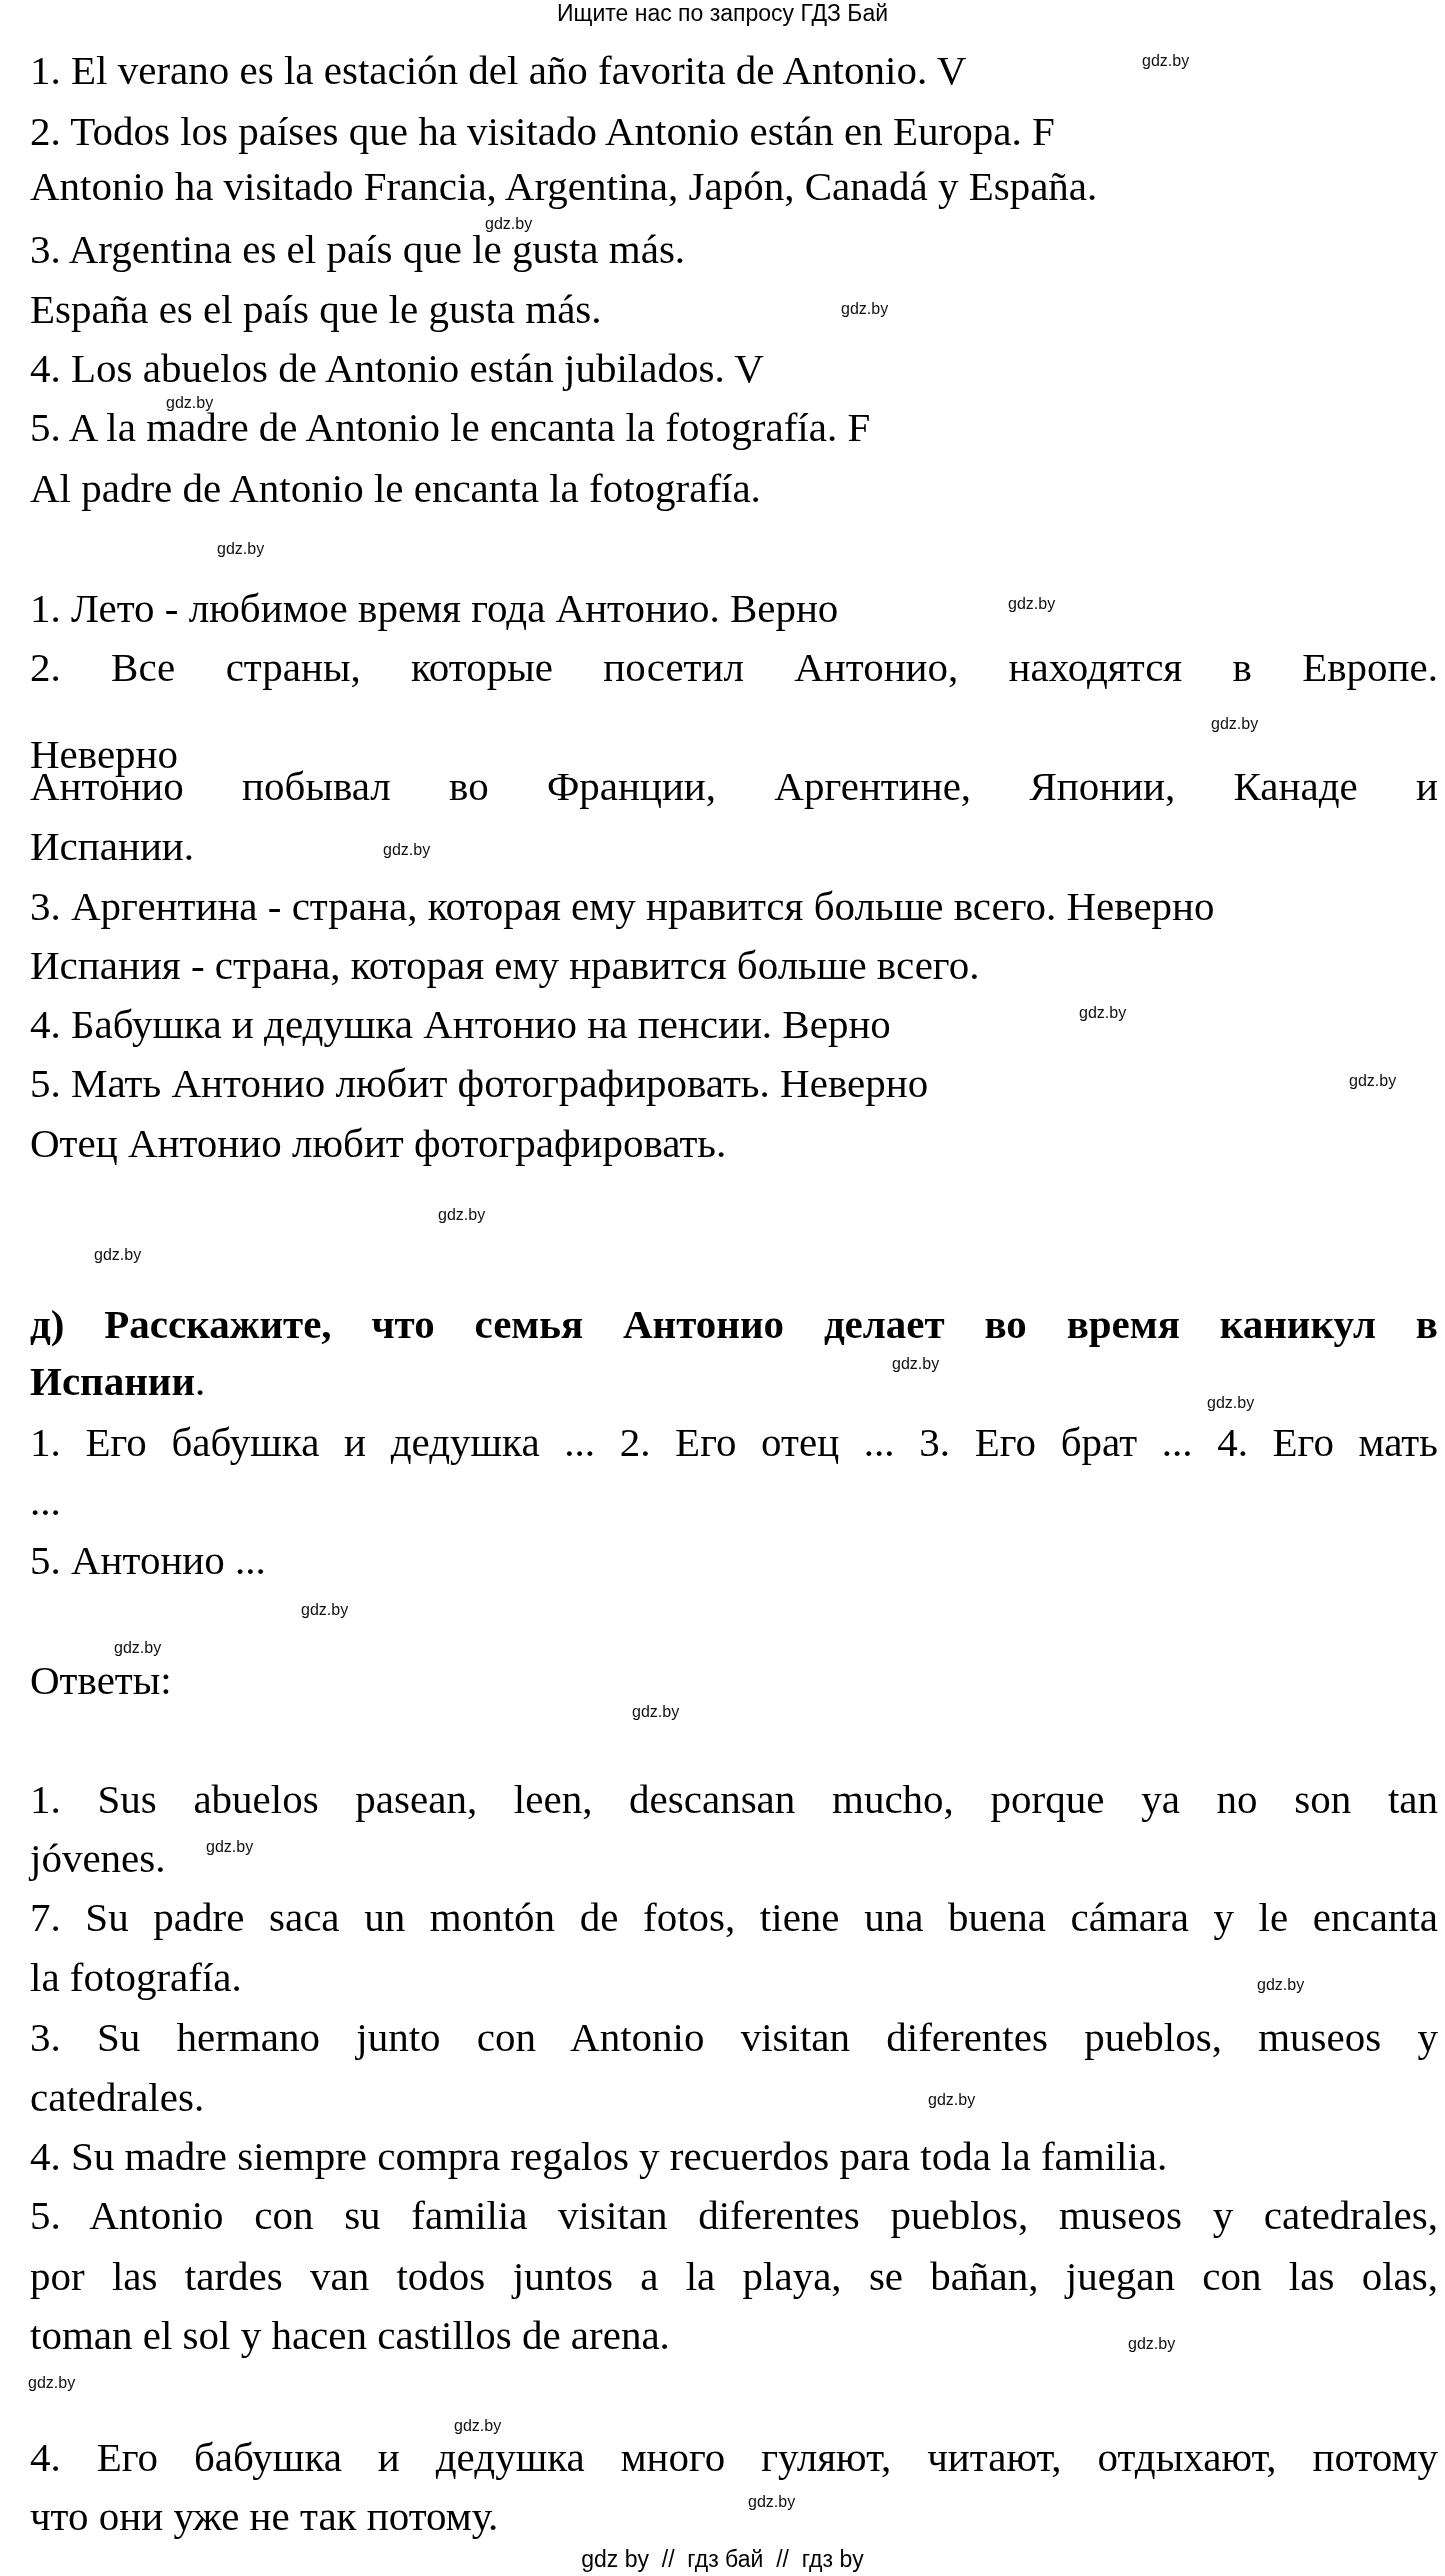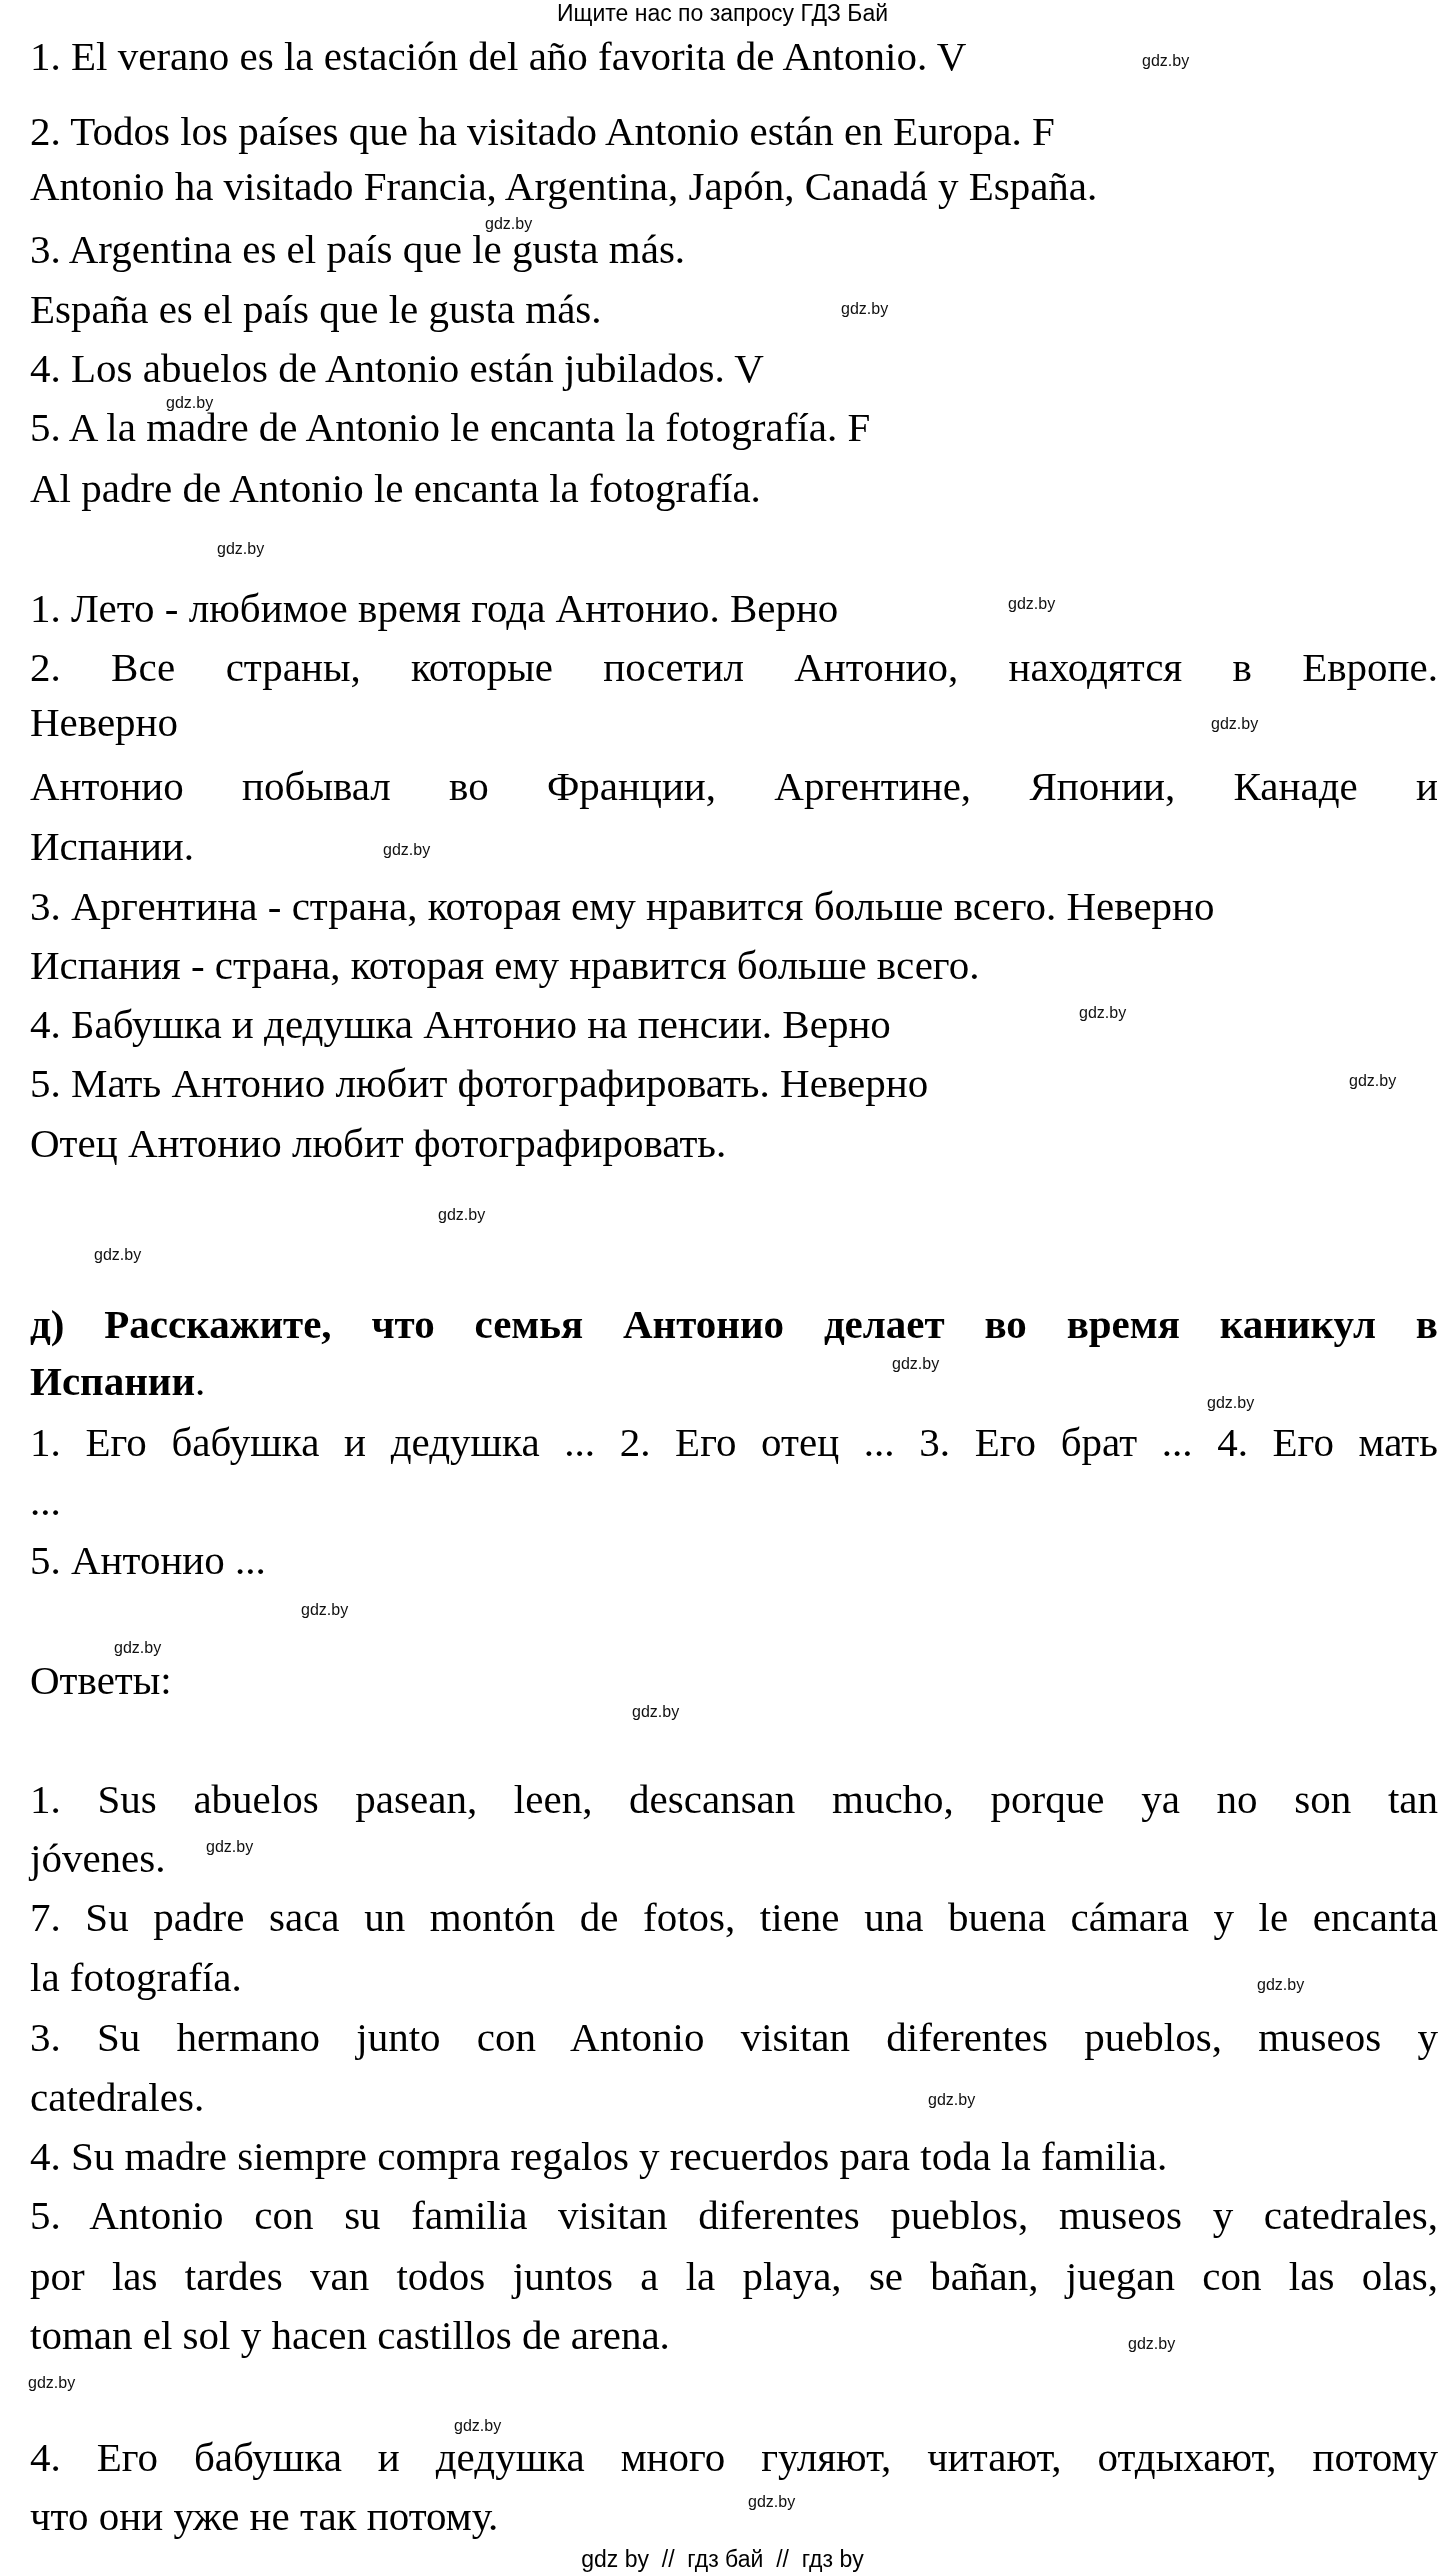--- a/index.html
+++ b/index.html
@@ -11,32 +11,32 @@
   .jst { width:1408px; text-align:justify; text-align-last:justify; white-space:normal; }
   .bold { font-weight:bold; }
   .wm { position:absolute; font-family:"Liberation Sans", "DejaVu Sans", sans-serif; font-size:16px; line-height:25px; color:#111; white-space:nowrap; }
   .norm { font-weight:normal; }
 </style>
 </head>
 <body>
 
 <div class="hdr hdr-top">Ищите нас по запросу ГДЗ Бай</div>
 
-<div class="ln" style="top:32px">1. El verano es la estación del año favorita de Antonio. V</div>
+<div class="ln" style="top:46px">1. El verano es la estación del año favorita de Antonio. V</div>
 <div class="ln" style="top:107px">2. Todos los países que ha visitado Antonio están en Europa. F</div>
 <div class="ln" style="top:162px">Antonio ha visitado Francia, Argentina, Japón, Canadá y España.</div>
 <div class="ln" style="top:225px">3. Argentina es el país que le gusta más.</div>
 <div class="ln" style="top:285px">España es el país que le gusta más.</div>
 <div class="ln" style="top:344px">4. Los abuelos de Antonio están jubilados. V</div>
 <div class="ln" style="top:403px">5. A la madre de Antonio le encanta la fotografía. F</div>
 <div class="ln" style="top:464px">Al padre de Antonio le encanta la fotografía.</div>
 
 <div class="ln" style="top:584px">1. Лето - любимое время года Антонио. Верно</div>
 <div class="ln jst" style="top:643px">2. Все страны, которые посетил Антонио, находятся в Европе.</div>
-<div class="ln" style="top:698px">Неверно</div>
+<div class="ln" style="top:730px">Неверно</div>
 <div class="ln jst" style="top:762px">Антонио побывал во Франции, Аргентине, Японии, Канаде и</div>
 <div class="ln" style="top:822px">Испании.</div>
 <div class="ln" style="top:882px">3. Аргентина - страна, которая ему нравится больше всего. Неверно</div>
 <div class="ln" style="top:941px">Испания - страна, которая ему нравится больше всего.</div>
 <div class="ln" style="top:1000px">4. Бабушка и дедушка Антонио на пенсии. Верно</div>
 <div class="ln" style="top:1059px">5. Мать Антонио любит фотографировать. Неверно</div>
 <div class="ln" style="top:1119px">Отец Антонио любит фотографировать.</div>
 
 <div class="ln jst bold" style="top:1300px">д) Расскажите, что семья Антонио делает во время каникул в</div>
 <div class="ln" style="top:1357px"><span class="bold">Испании</span><span class="norm">.</span></div>

